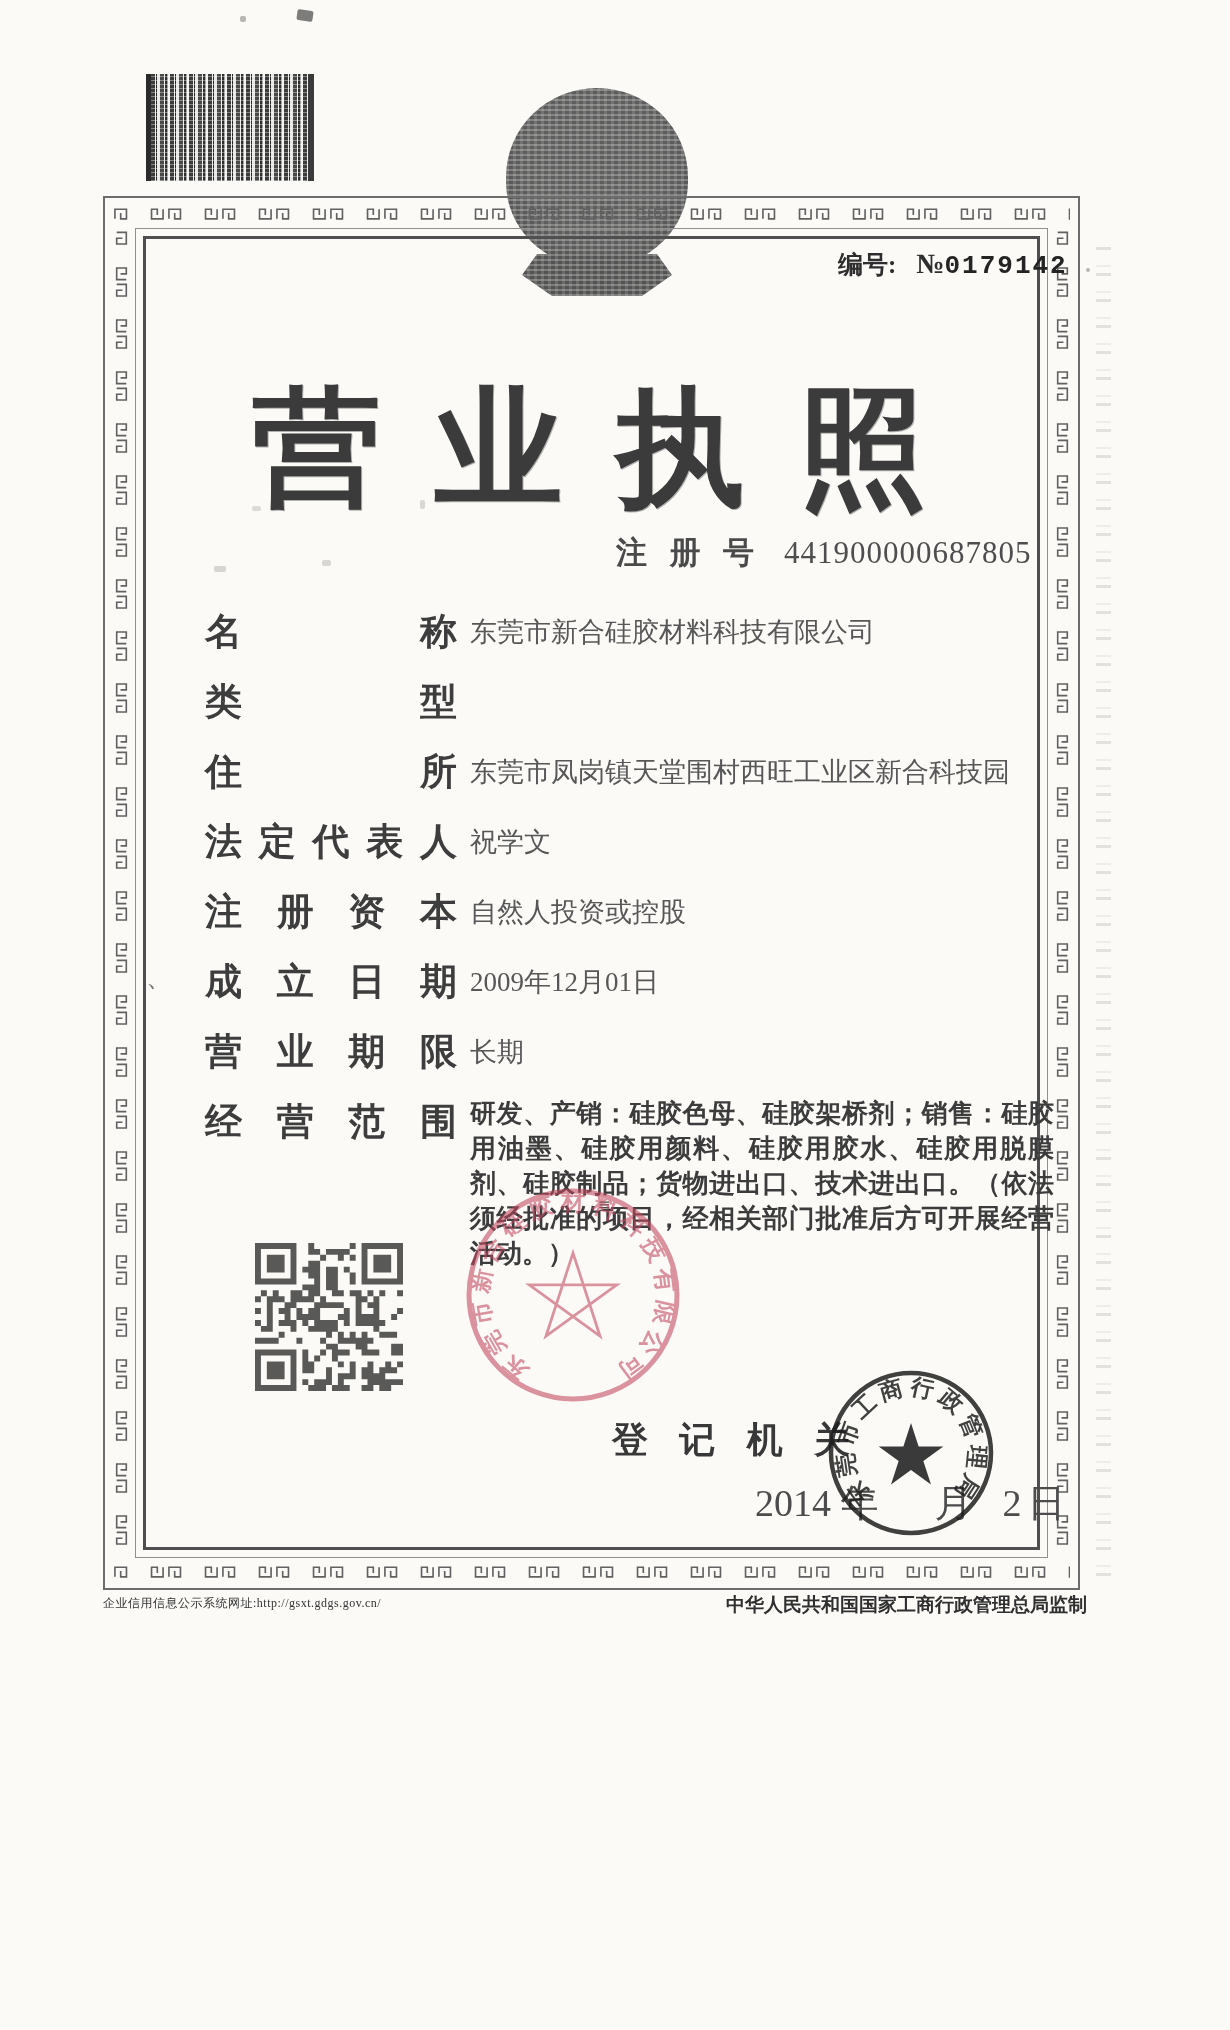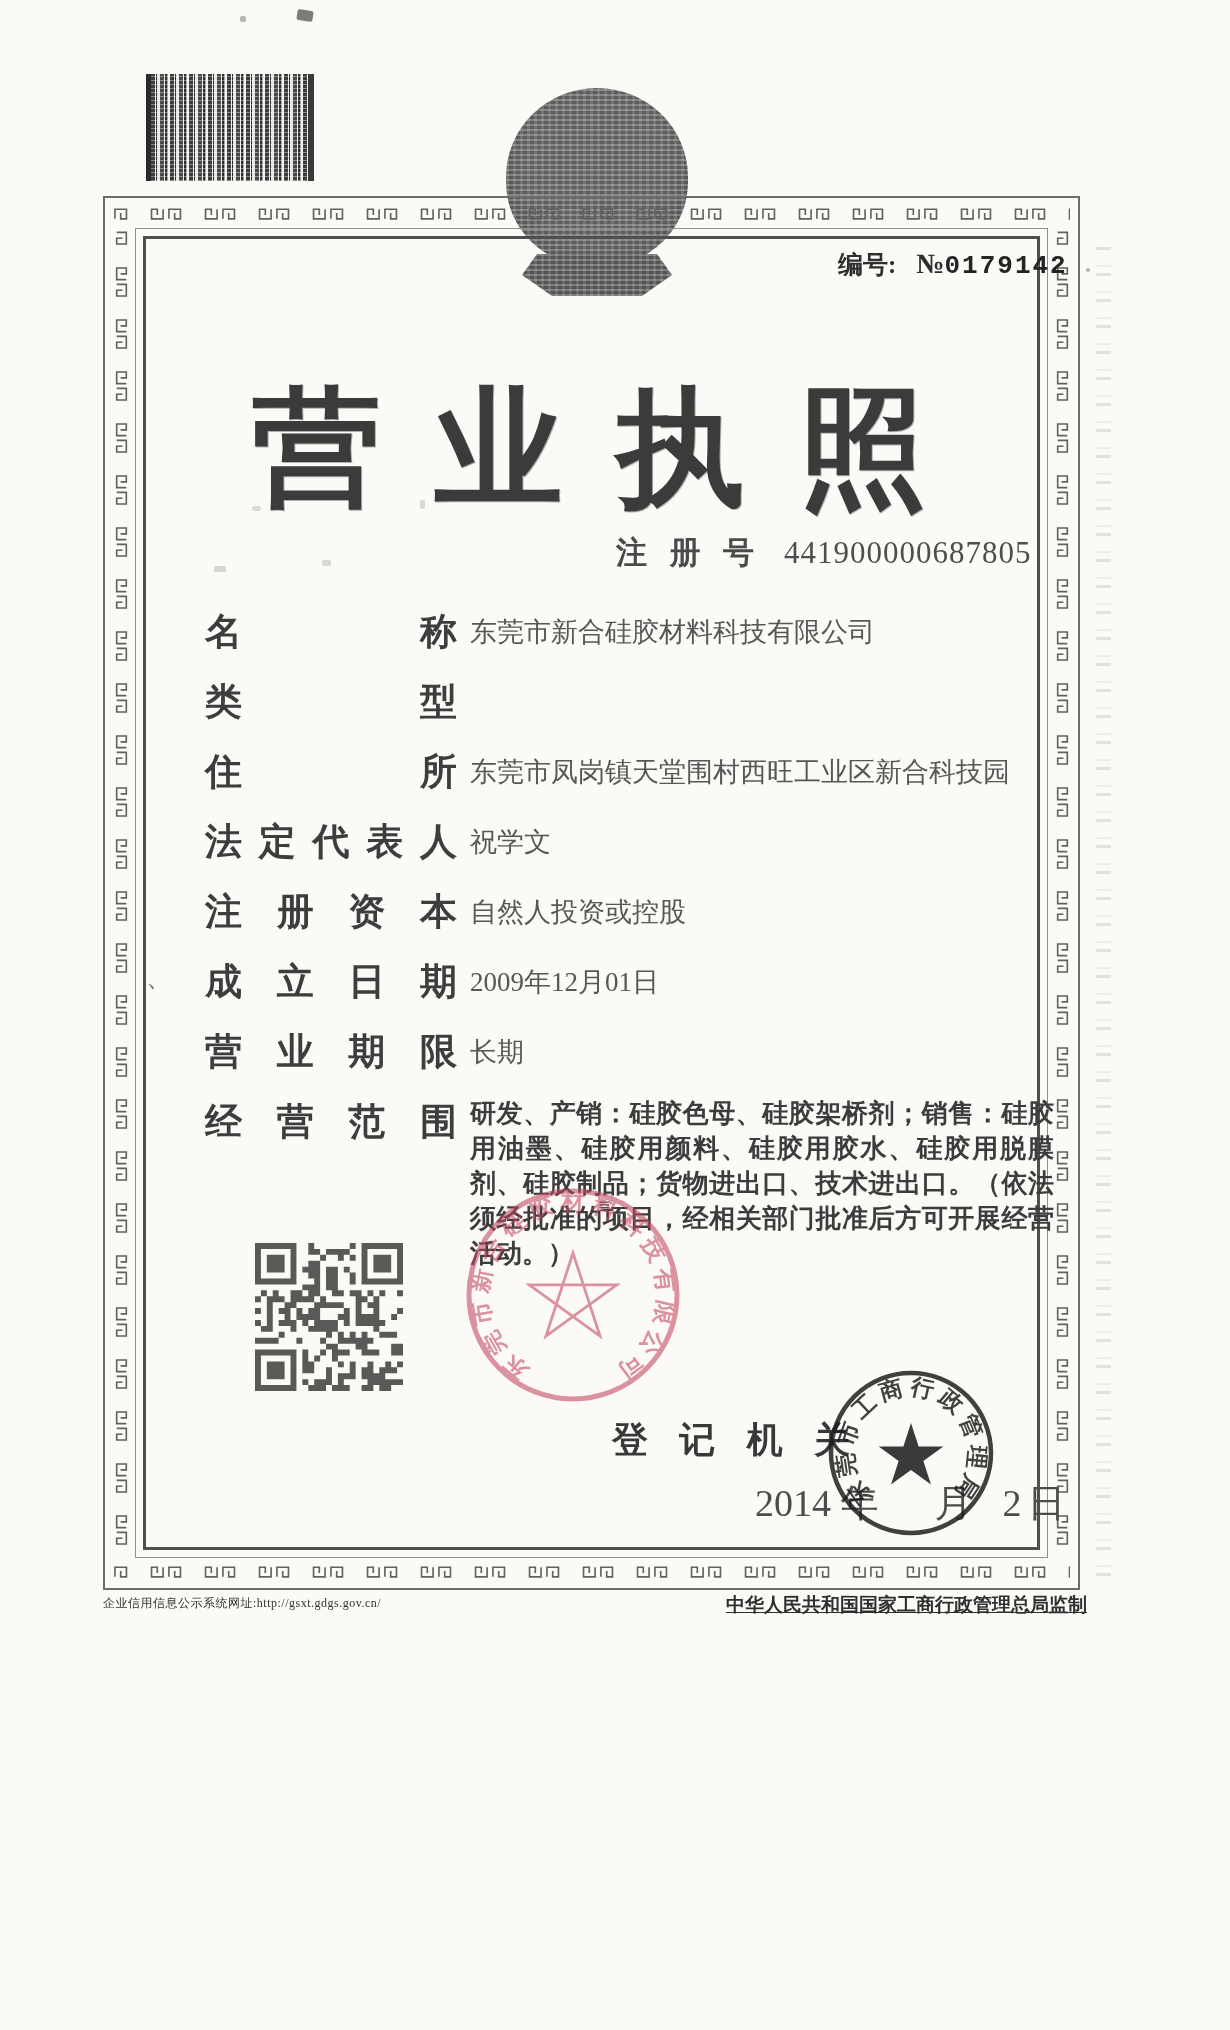--- a/index.html
+++ b/index.html
@@ -76,21 +76,21 @@
   .registry-row{position:absolute;left:612px;top:1416px;display:flex;align-items:center;}
   .registry-label{width:238px;font-size:36px;font-weight:700;color:#383838;}
 
   .issue-date{position:absolute;left:755px;top:1478px;font-size:38px;color:#4c4c4c;z-index:3;
     display:flex;align-items:baseline;}
   .issue-date .m{margin-left:56px;} .issue-date .d{margin-left:30px;} .issue-date .du{margin-left:6px;}
 
   
   .footer-left{position:absolute;left:103px;top:1595px;font-size:12px;color:#333;letter-spacing:.5px;}
   .footer-right{position:absolute;left:697px;top:1592px;width:390px;font-size:19px;font-weight:600;
-    color:#2f2f2f;text-align:right;text-decoration:underline;}
+    color:#2f2f2f;text-align:right;}
 
   
   .ghost-edge{position:absolute;left:1096px;top:246px;width:15px;height:1330px;opacity:.45;
     background:repeating-linear-gradient(0deg, rgba(90,90,90,.35) 0 3px, transparent 3px 9px,
                rgba(90,90,90,.18) 9px 11px, transparent 11px 26px);}
   .speck{position:absolute;background:rgba(40,40,40,.8);border-radius:2px;}
 </style>
 </head>
 <body>
 

